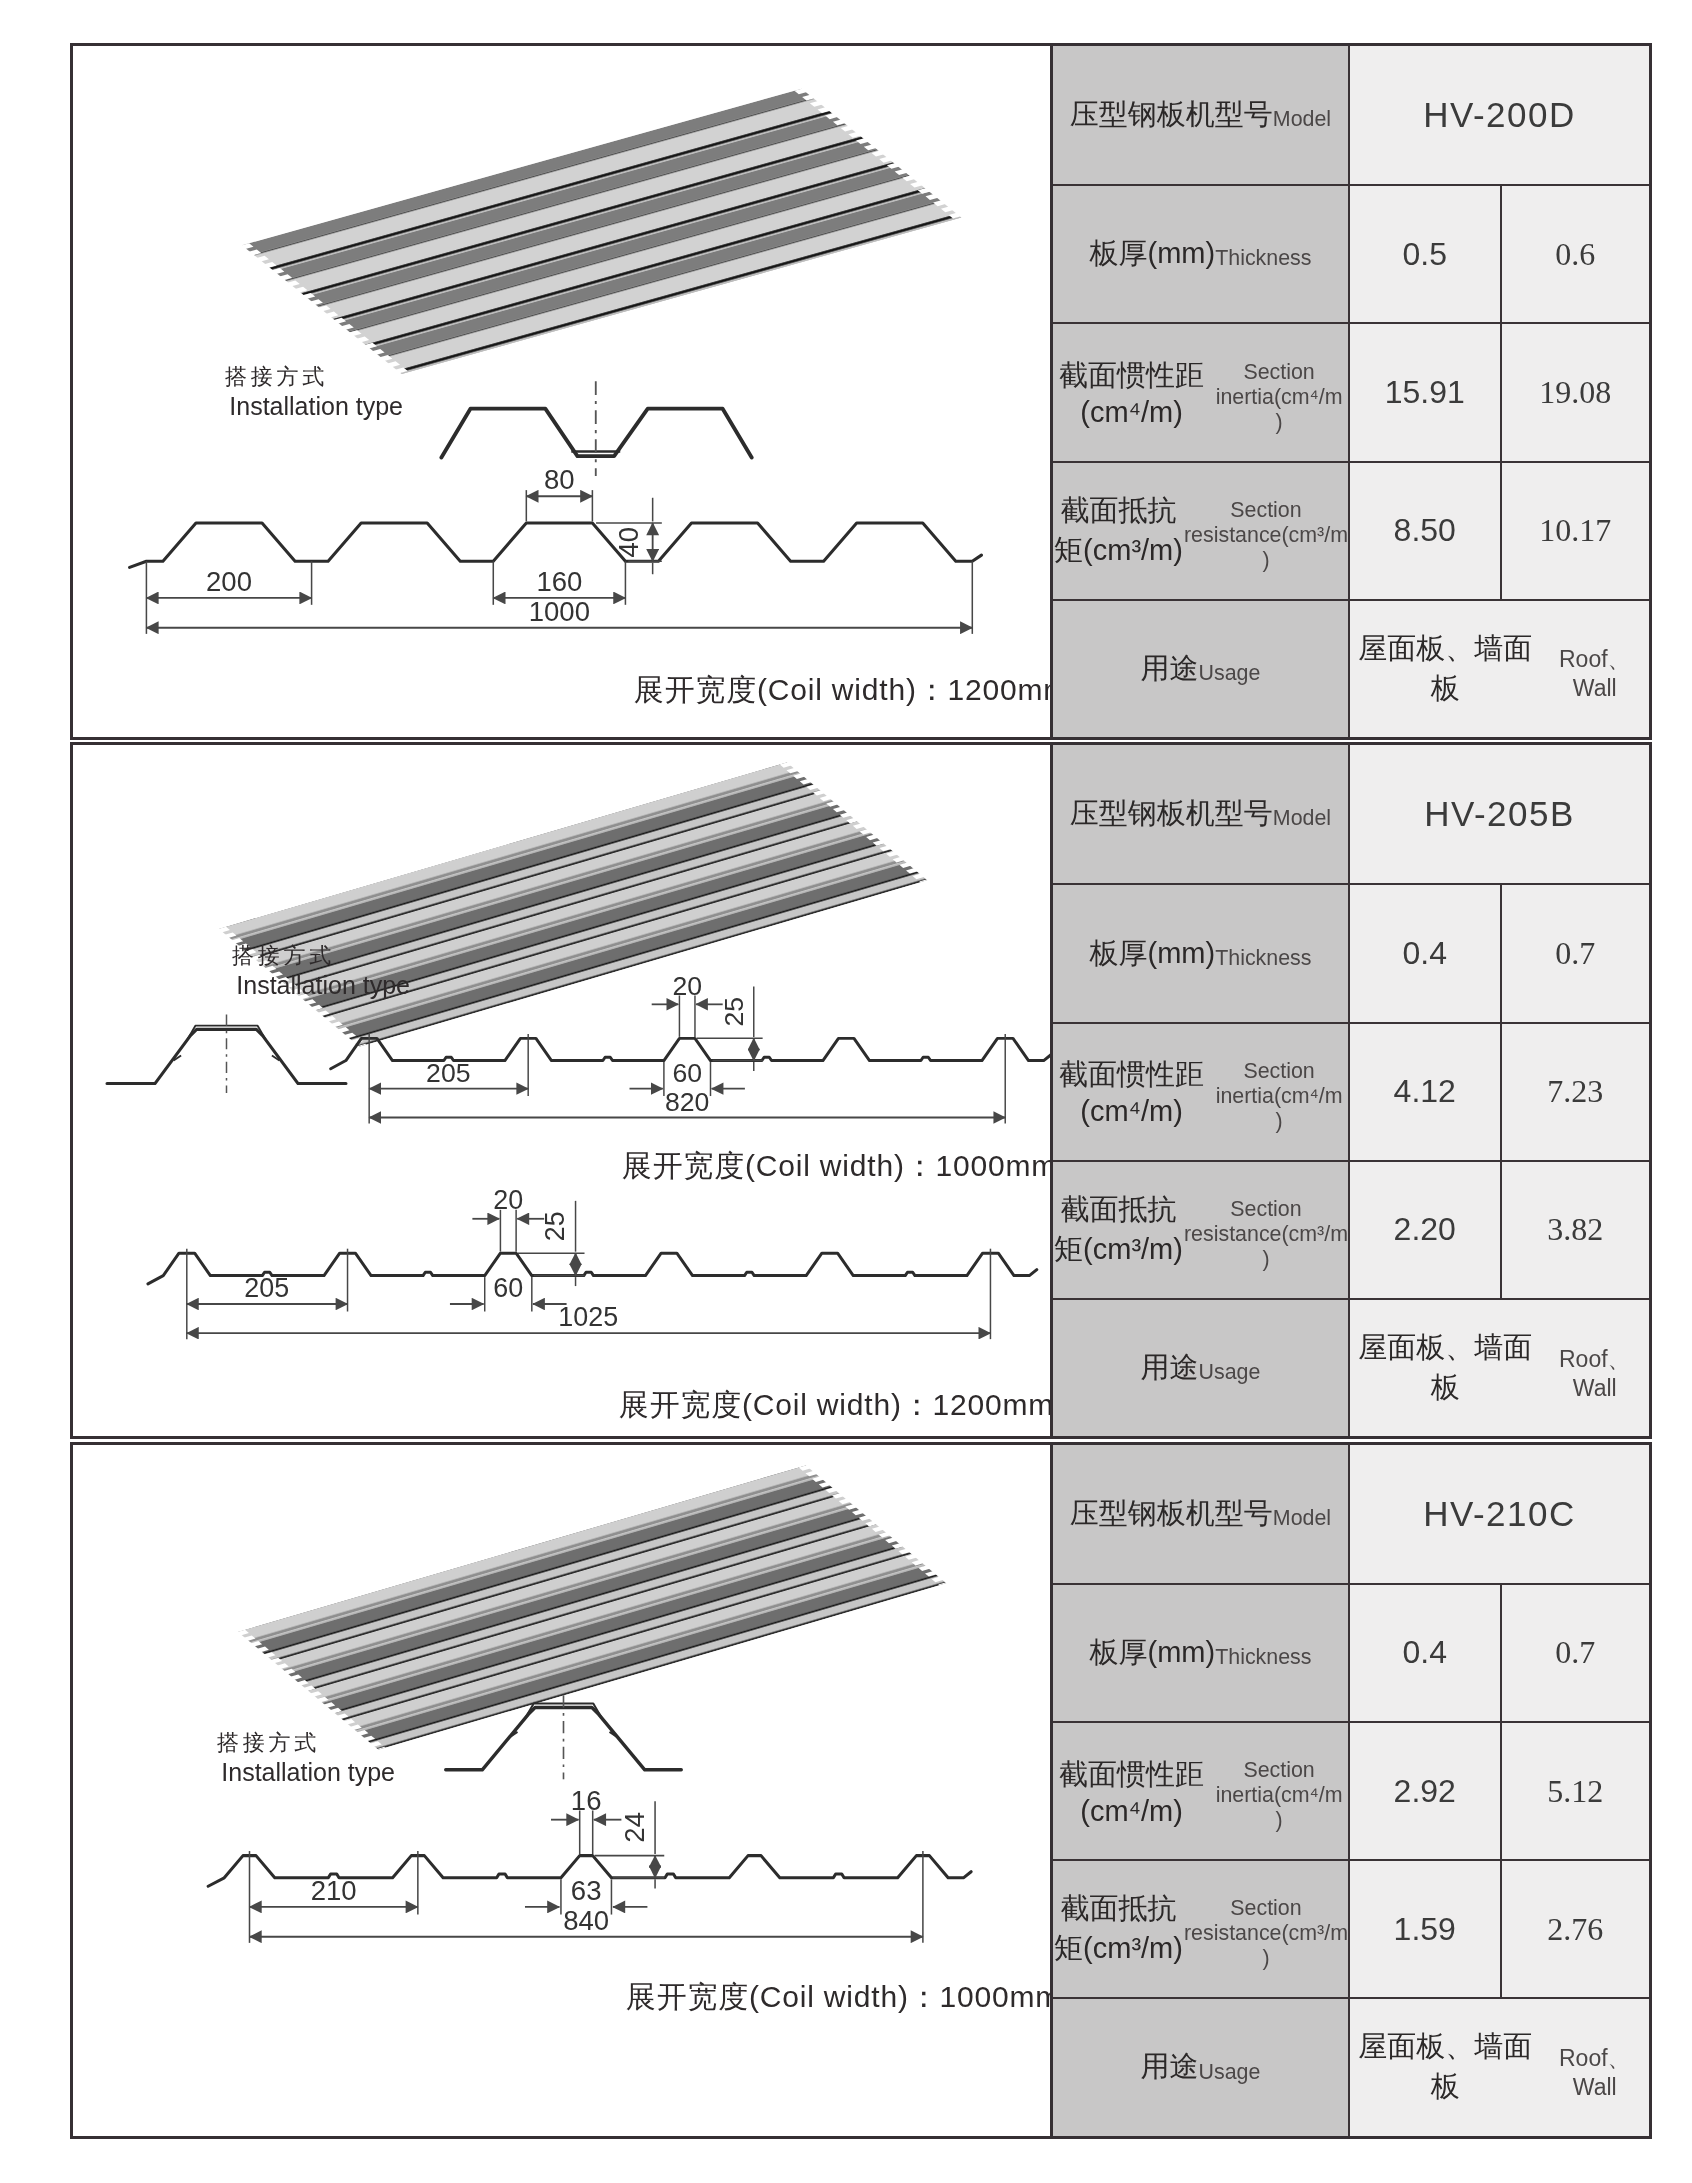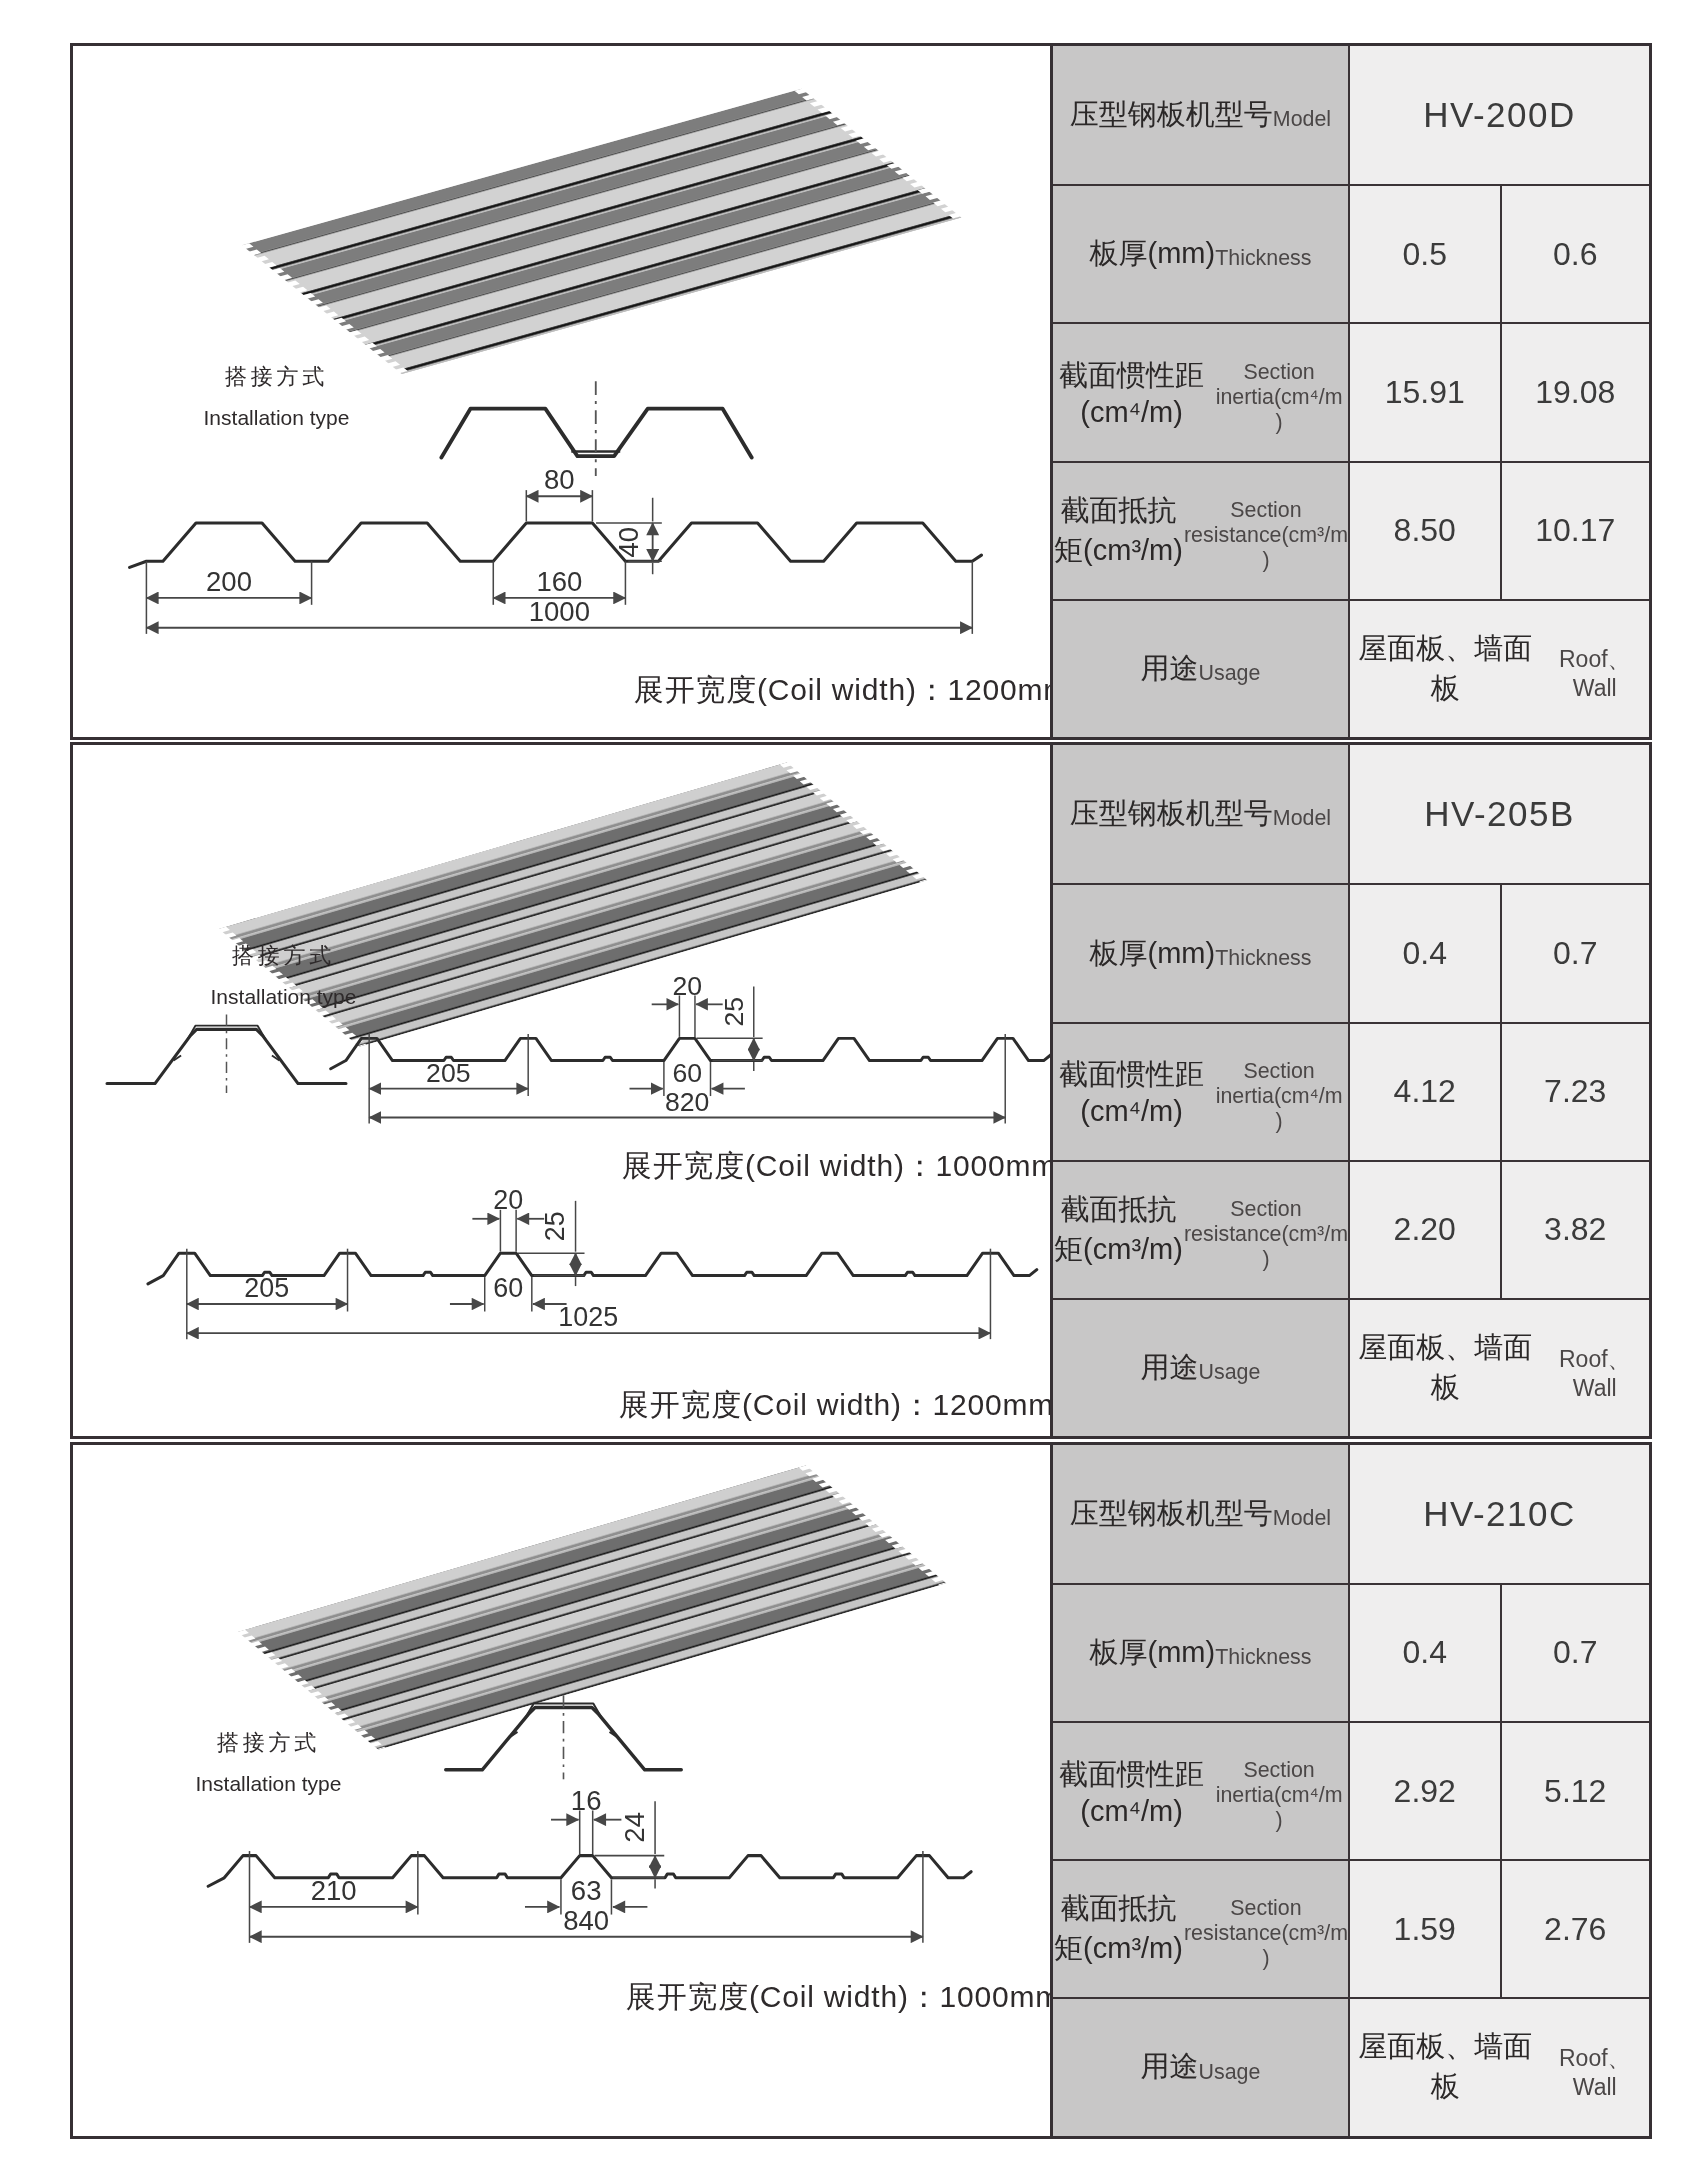--- a/index.html
+++ b/index.html
@@ -3,29 +3,29 @@
 <meta charset="utf-8">
 <style>
   html,body{margin:0;padding:0;background:#ffffff;width:1693px;height:2183px;position:relative;
     font-family:"Liberation Sans","DejaVu Sans",sans-serif;}
   .page{position:absolute;left:70px;top:43px;width:1582px;}
   .panel{box-sizing:border-box;height:697px;border:3.1px solid #363034;display:flex;margin-bottom:2.3px;background:#fff;}
   .graphics{position:relative;flex:1;overflow:hidden;}
   .abs{position:absolute;}
   .lap-label{text-align:center;color:#2e2a2b;}
   .lap-label .zh{font-size:22px;letter-spacing:3.8px;margin-top:6px;}
-  .lap-label .en{font-size:21px;margin-top:14px;}
+  .lap-label .en{font-size:25px;margin-top:0;text-align:right;}
   .caption{font-size:30px;color:#2e2a2b;text-align:right;letter-spacing:0.8px;}
   .spec{width:596px;flex:none;border-left:3.1px solid #363034;display:grid;
     grid-template-columns:297px 1fr 1fr;grid-template-rows:repeat(5,1fr);}
   .cell{display:flex;flex-direction:row;align-items:center;justify-content:center;border-top:2.3px solid #3a3336;text-align:center;}
   .r1{border-top:none;}
   .lab{background:#c8c7c7;border-right:2.3px solid #3a3336;}
   .val{background:#efeeee;}
-  .v2{border-left:2.3px solid #3a3336;}
+  .v2{border-left:2.3px solid #3a3336;font-family:Liberation Serif, serif;}
   .span2{grid-column:2/4;}
   .cell .zh{font-size:29px;color:#2b2828;}
   .cell .en{font-size:21.4px;color:#4b4747;margin-top:9.2px;}
   .model{font-size:35px;color:#3b3b3b;letter-spacing:1.5px;text-align:center;}
   .num{font-size:32px;color:#3b3b3b;}
   .usage-en{font-size:23px;color:#4b4747;margin-top:9.2px;}
   svg text{font-family:"Liberation Sans","DejaVu Sans",sans-serif;font-size:36px;fill:#333;text-anchor:middle;}
   .pf{fill:none;stroke:#2c2c2c;stroke-width:4;stroke-linejoin:round;stroke-linecap:round;}
   .ext{stroke:#474747;stroke-width:2;}
   .dl{stroke:#474747;stroke-width:2.4;}

